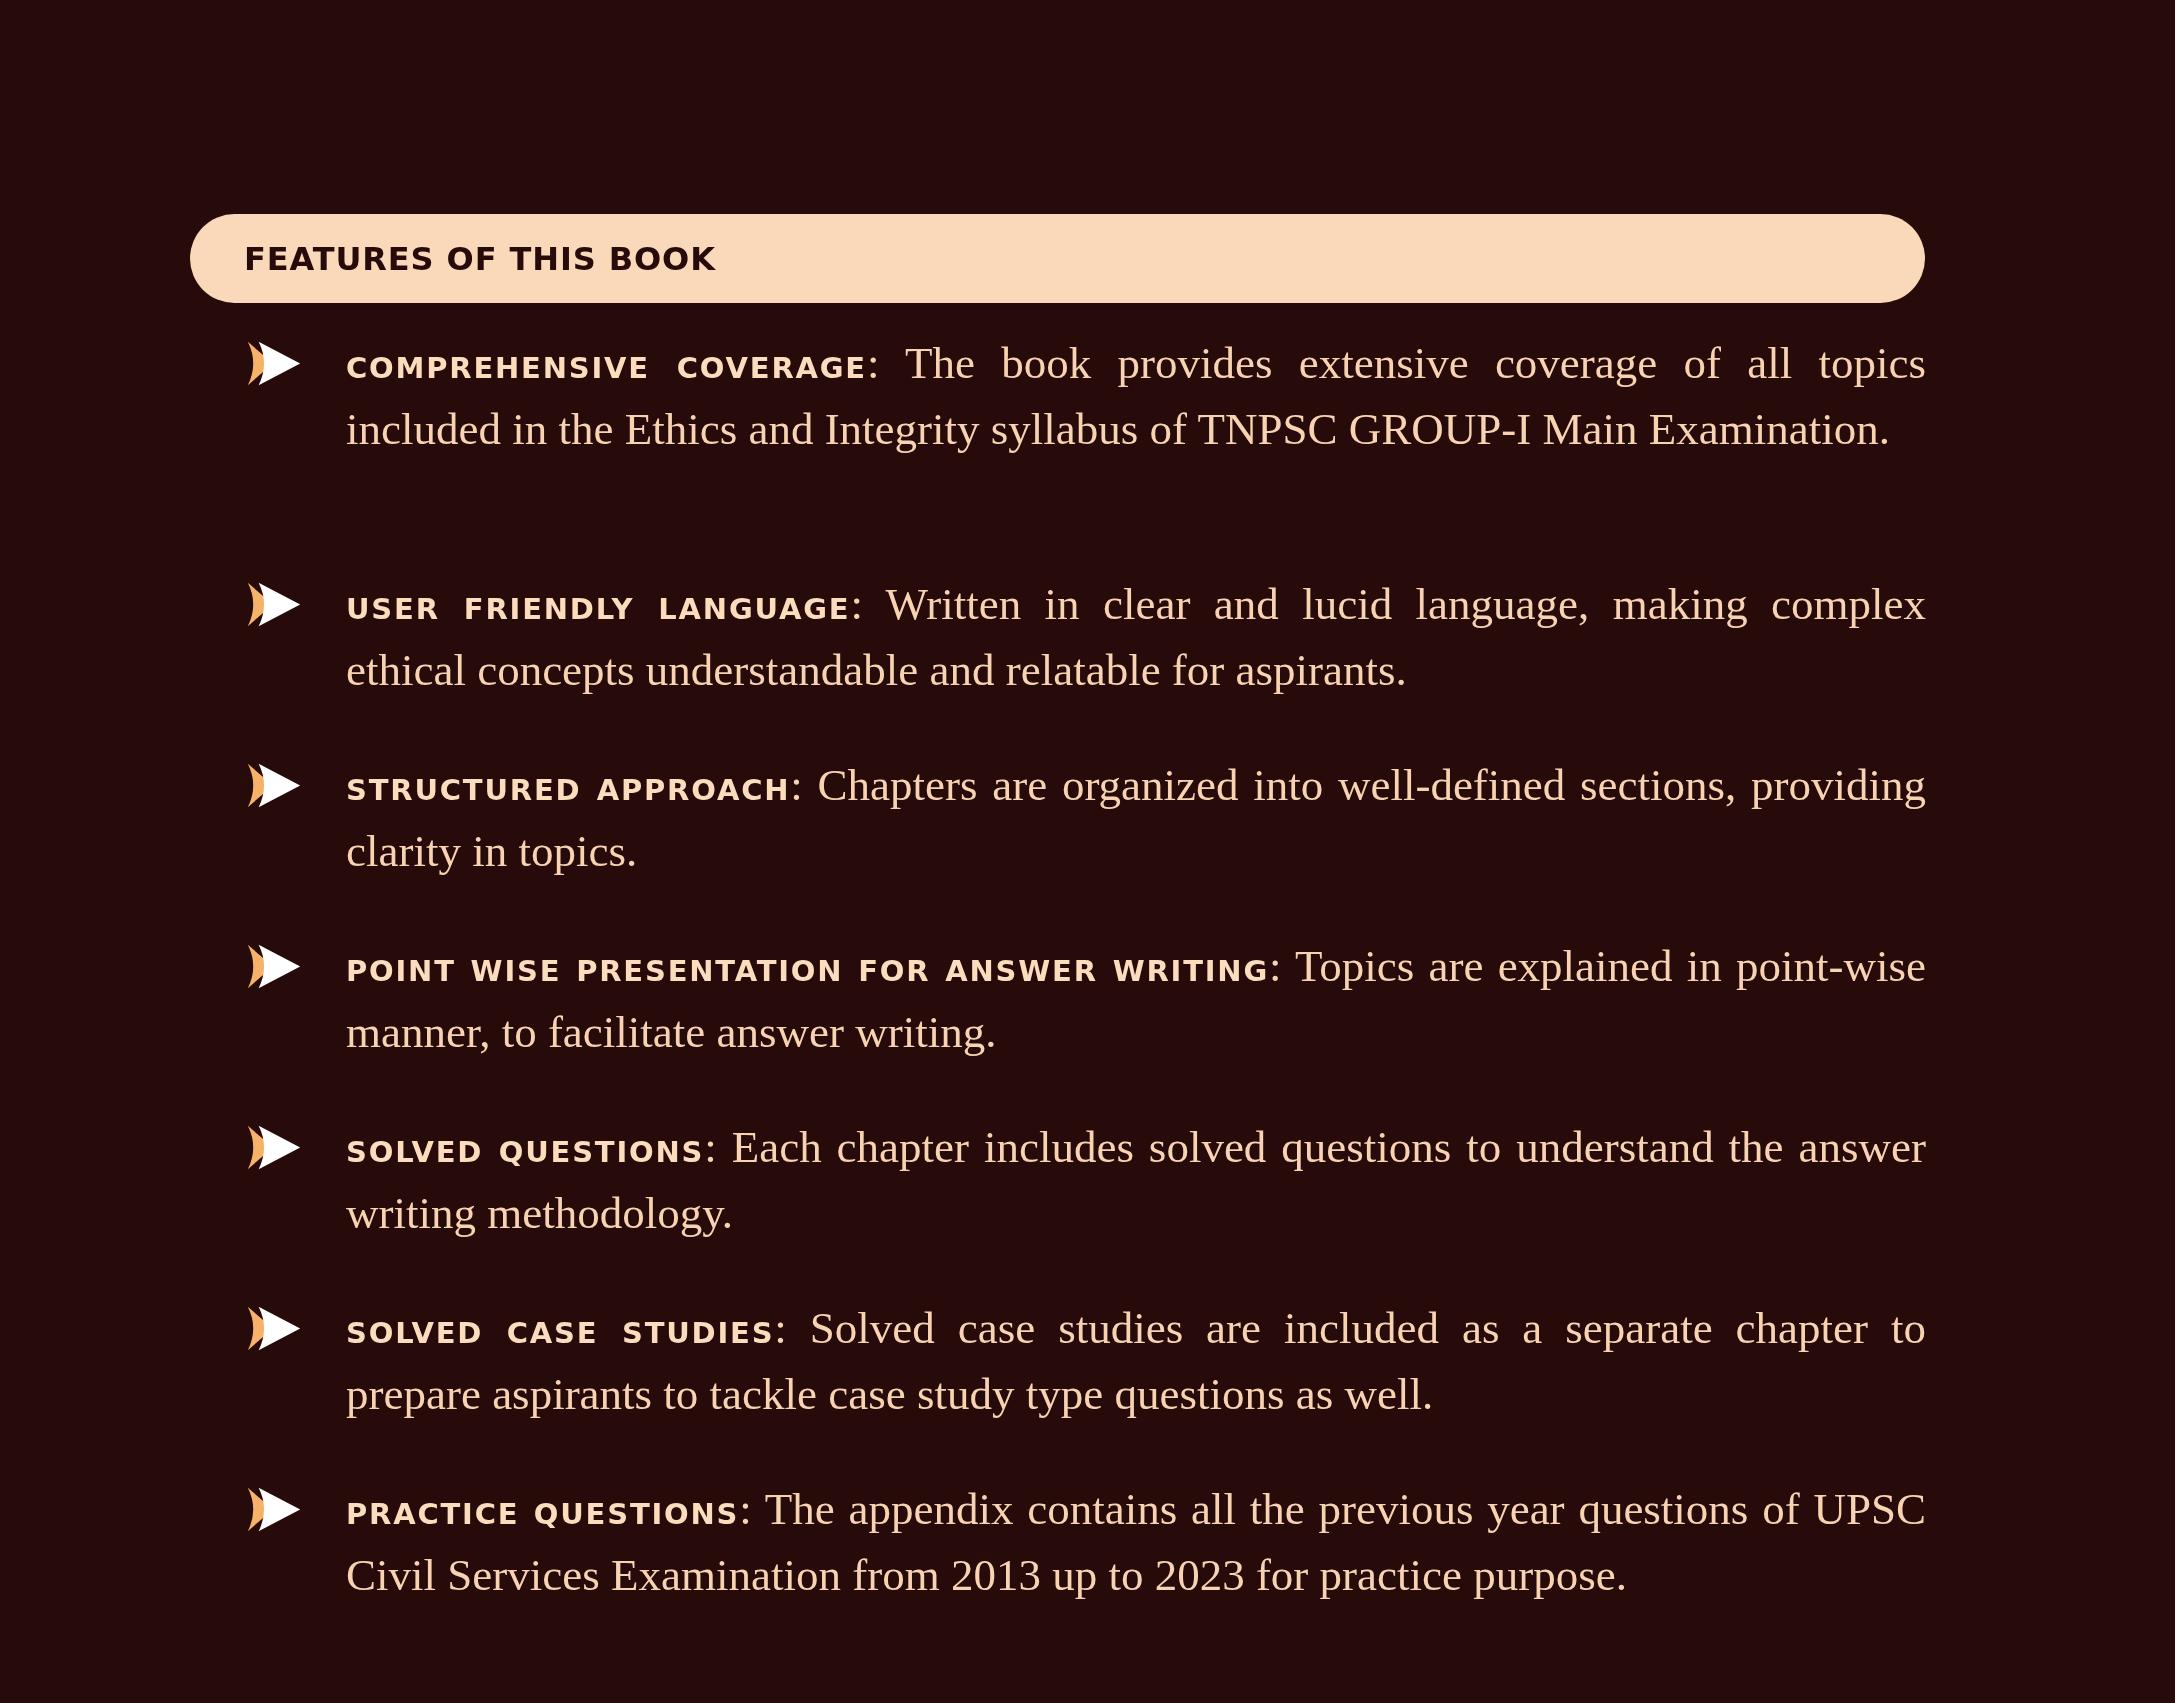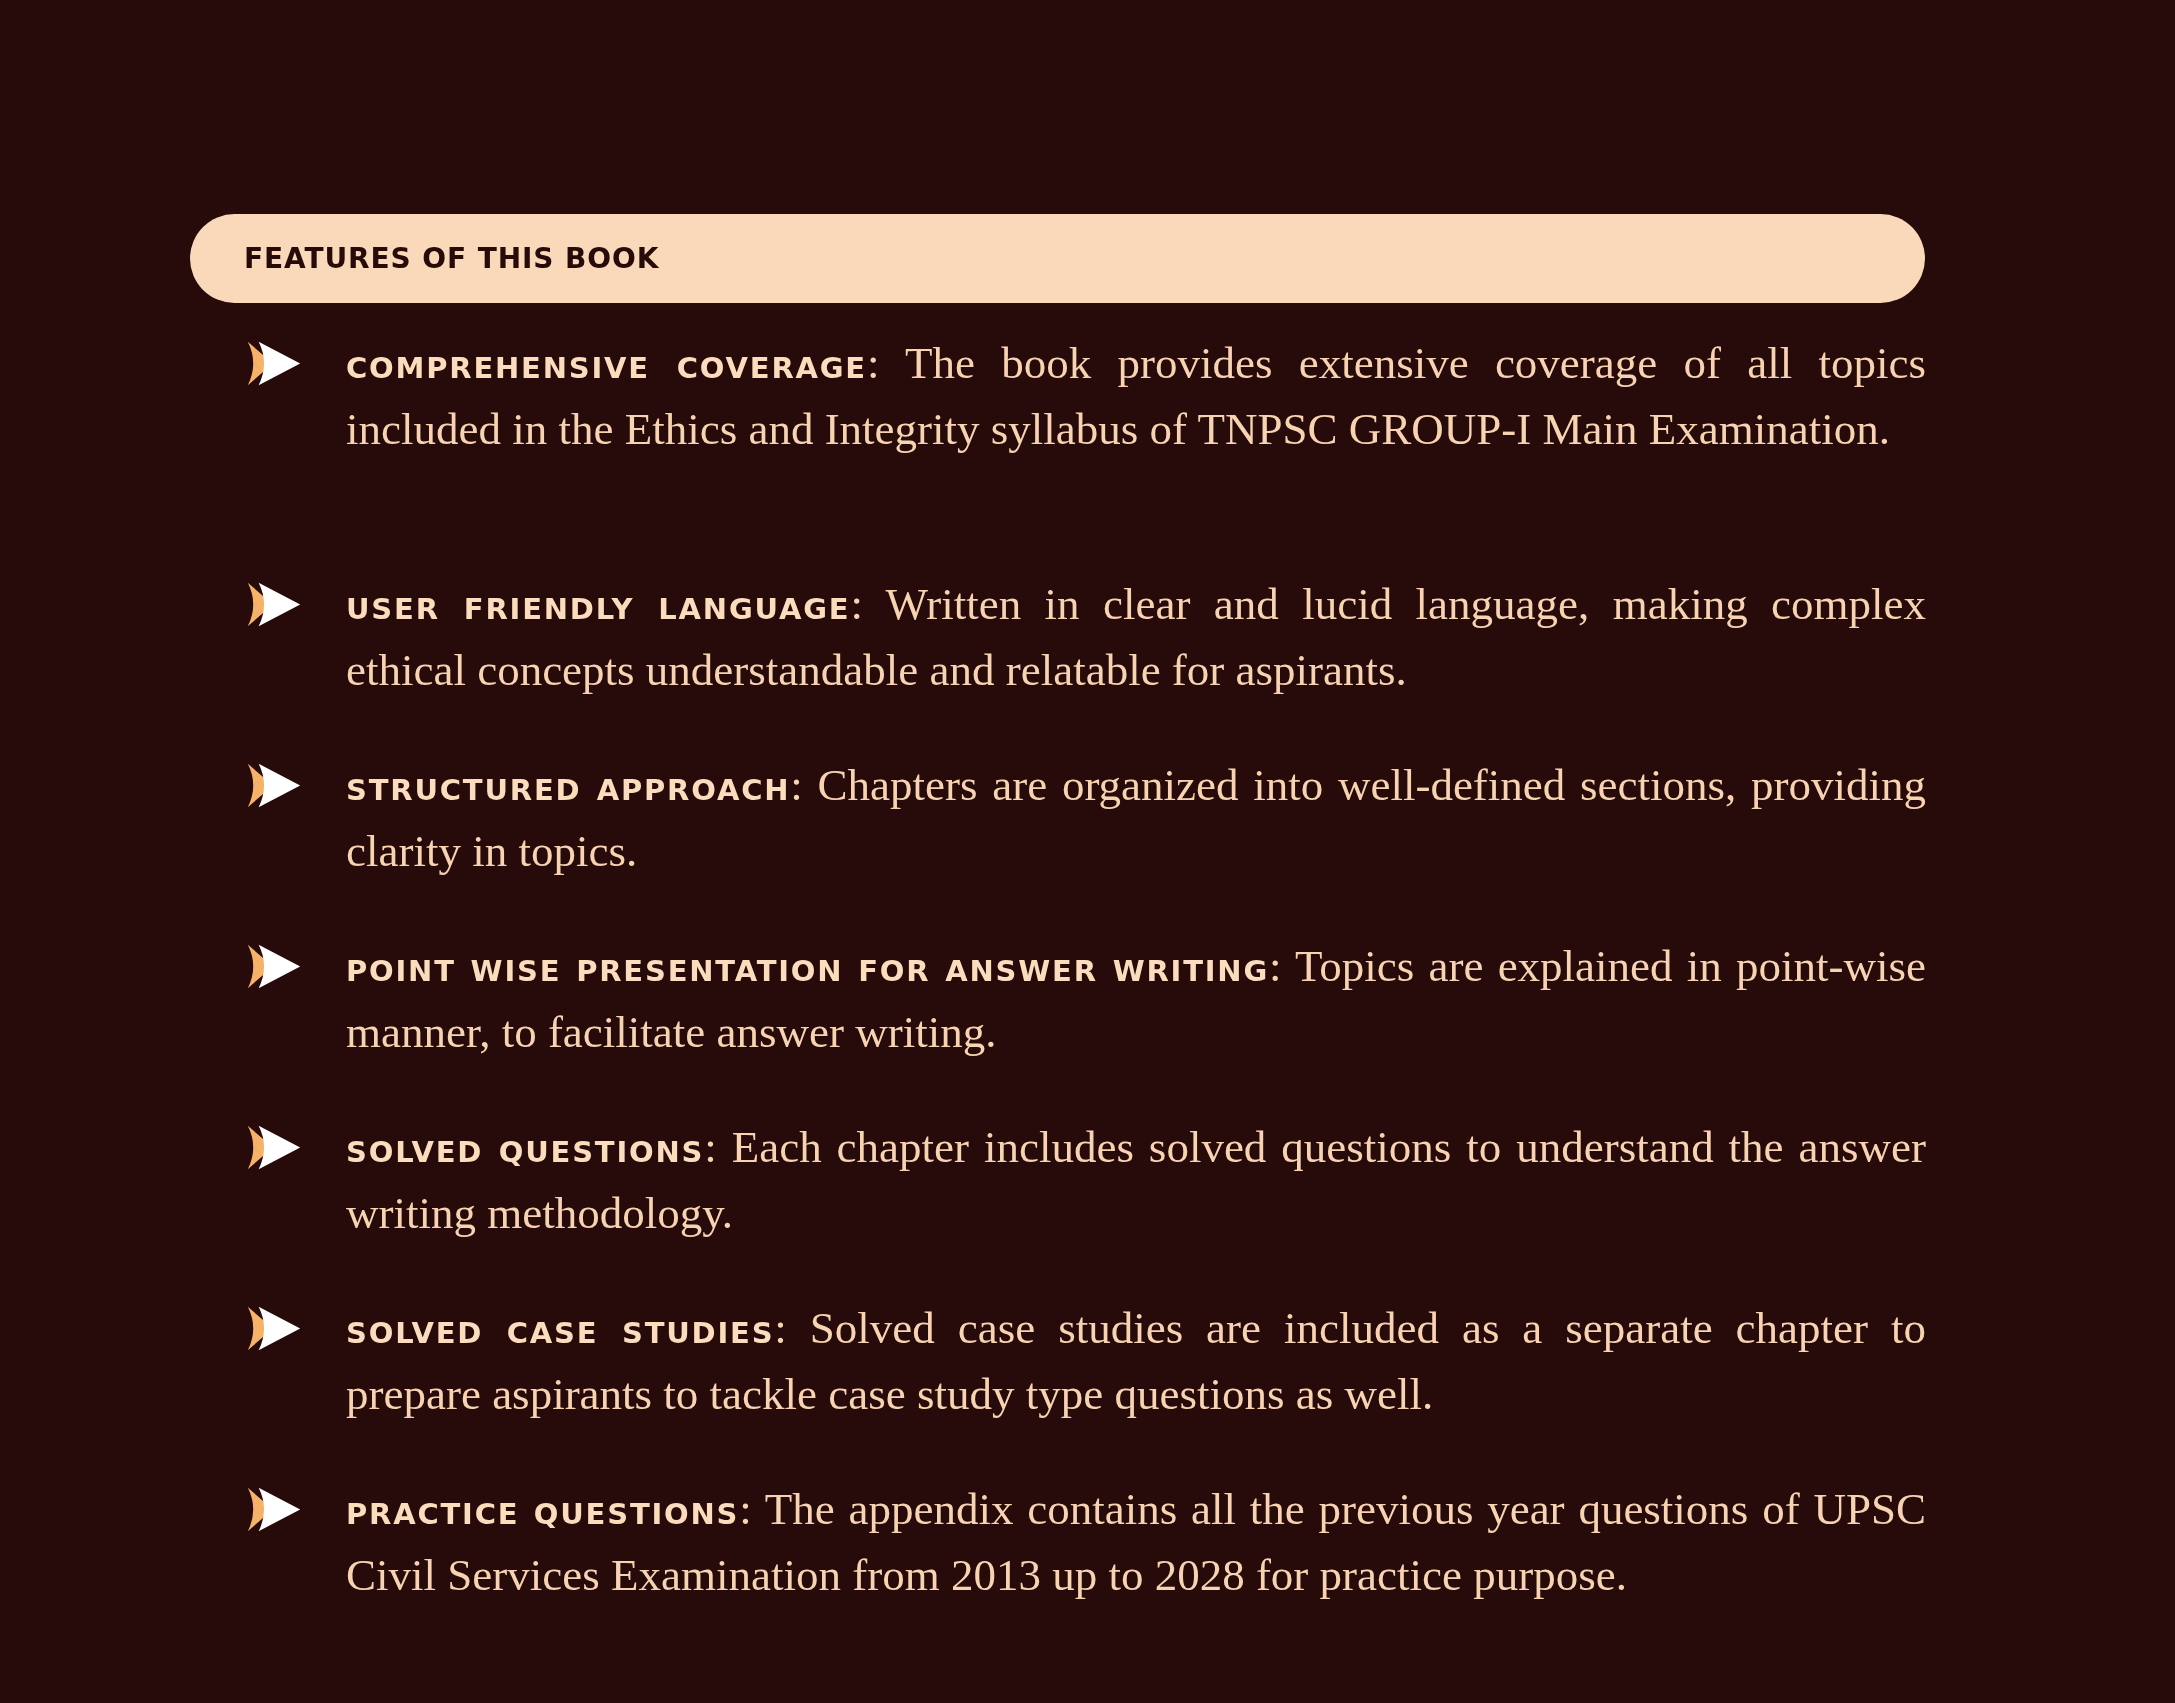--- a/index.html
+++ b/index.html
@@ -9,21 +9,21 @@
     position: relative;
   }
   .header-pill {
     position: absolute; left: 190px; top: 214px;
     width: 1735px; height: 89px;
     background: #f9d9b9; border-radius: 45px;
   }
   .header-title {
     position: absolute; left: 54px; top: 0; height: 89px; line-height: 90px;
     font-family: "DejaVu Sans", sans-serif; font-weight: bold;
-    font-size: 28px; color: #270a0a; letter-spacing: 0.9px;
+    font-size: 32px; color: #270a0a; letter-spacing: 0.9px;
     text-transform: uppercase;
   }
   .item {
     position: absolute; left: 246px; width: 1681px;
   }
   .bullet {
     position: absolute; left: 0; top: 7.2px; width: 56px; height: 47px;
   }
   .item-text {
     position: absolute; left: 100px; width: 1580px; top: 0;
@@ -90,15 +90,15 @@
     <path d="M14 2 L60 26 L14 50 Q26 26 14 2 Z" fill="#ffffff"></path>
   </svg>
   <div class="item-text"><span class="item-title">SOLVED CASE STUDIES</span><span>: </span><span>Solved case studies are included as a separate chapter to prepare aspirants to tackle case study type questions as well.</span></div>
 </div>
 
 <div class="item" style="top:1479px;">
   <svg class="bullet" viewBox="0 0 62 52">
     <path d="M2 2 L30 26 L2 50 Q14 26 2 2 Z" fill="#f7b26a"></path>
     <path d="M14 2 L60 26 L14 50 Q26 26 14 2 Z" fill="#ffffff"></path>
   </svg>
-  <div class="item-text"><span class="item-title">PRACTICE QUESTIONS</span><span>: </span><span>The appendix contains all the previous year questions of UPSC Civil Services Examination from 2013 up to 2028 for practice purpose.</span></div>
+  <div class="item-text"><span class="item-title">PRACTICE QUESTIONS</span><span>: </span><span>The appendix contains all the previous year questions of UPSC Civil Services Examination from 2013 up to 2023 for practice purpose.</span></div>
 </div>
 
 
 </body></html>

